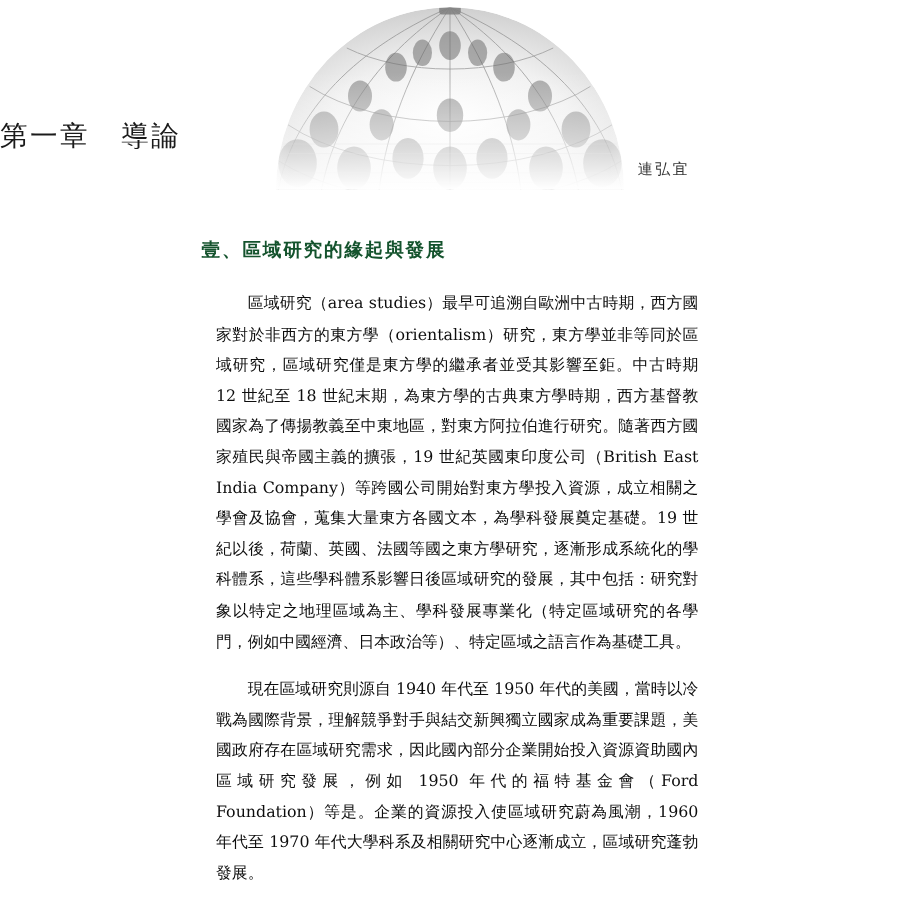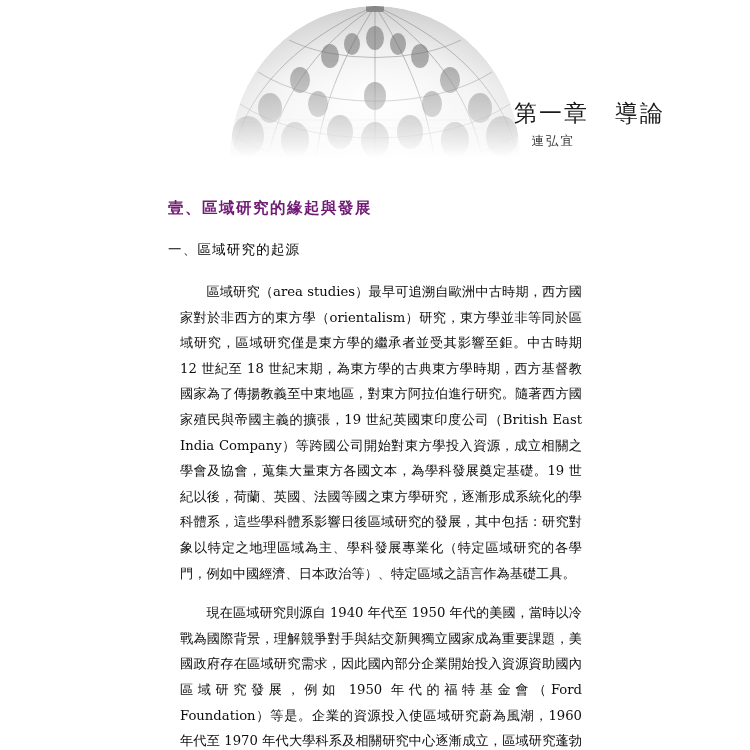--- a/index.html
+++ b/index.html
@@ -27,21 +27,21 @@
   }
   .header-art svg {
     display: block;
   }
 
   .chapter-title {
     position: absolute;
     left: 0;
     top: 98px;
     width: 665px;
-    text-align: right;
+    text-align: left;
     font-size: 23px;
     letter-spacing: 2px;
     color: #1a1a1a;
     font-family: "DejaVu Serif", "Liberation Serif", serif;
     font-weight: 500;
   }
   .chapter-title .gap {
     display: inline-block;
     width: 26px;
   }
@@ -61,21 +61,21 @@
     position: absolute;
     left: 168px;
     top: 198px;
     width: 414px;
   }
 
   .h1 {
     font-size: 15.5px;
     font-weight: bold;
     letter-spacing: 1.5px;
-    color: #701a75;
+    color: #14532d;
     margin: 0 0 22px 0;
     font-family: "DejaVu Serif", "Liberation Serif", serif;
   }
 
   .h2 {
     font-size: 13.5px;
     font-weight: normal;
     letter-spacing: 1.2px;
     color: #000000;
     margin: 0 0 20px 0;
@@ -184,16 +184,15 @@
 </div>
 
 <div class="chapter-title">
   <span>第一章</span><span class="gap"></span><span>導論</span>
 </div>
 
 <div class="author-line">連弘宜</div>
 
 <div class="content">
   <h1 class="h1">壹、區域研究的緣起與發展</h1>
-  <h2 class="h2">一、區域研究的起源</h2>
   <p class="para">區域研究（area studies）最早可追溯自歐洲中古時期，西方國家對於非西方的東方學（orientalism）研究，東方學並非等同於區域研究，區域研究僅是東方學的繼承者並受其影響至鉅。中古時期 12 世紀至 18 世紀末期，為東方學的古典東方學時期，西方基督教國家為了傳揚教義至中東地區，對東方阿拉伯進行研究。隨著西方國家殖民與帝國主義的擴張，19 世紀英國東印度公司（British East India Company）等跨國公司開始對東方學投入資源，成立相關之學會及協會，蒐集大量東方各國文本，為學科發展奠定基礎。19 世紀以後，荷蘭、英國、法國等國之東方學研究，逐漸形成系統化的學科體系，這些學科體系影響日後區域研究的發展，其中包括：研究對象以特定之地理區域為主、學科發展專業化（特定區域研究的各學門，例如中國經濟、日本政治等）、特定區域之語言作為基礎工具。</p>
   <p class="para">現在區域研究則源自 1940 年代至 1950 年代的美國，當時以冷戰為國際背景，理解競爭對手與結交新興獨立國家成為重要課題，美國政府存在區域研究需求，因此國內部分企業開始投入資源資助國內區域研究發展，例如 1950 年代的福特基金會（Ford Foundation）等是。企業的資源投入使區域研究蔚為風潮，1960 年代至 1970 年代大學科系及相關研究中心逐漸成立，區域研究蓬勃發展。</p>
 </div>
 
 </body></html>

